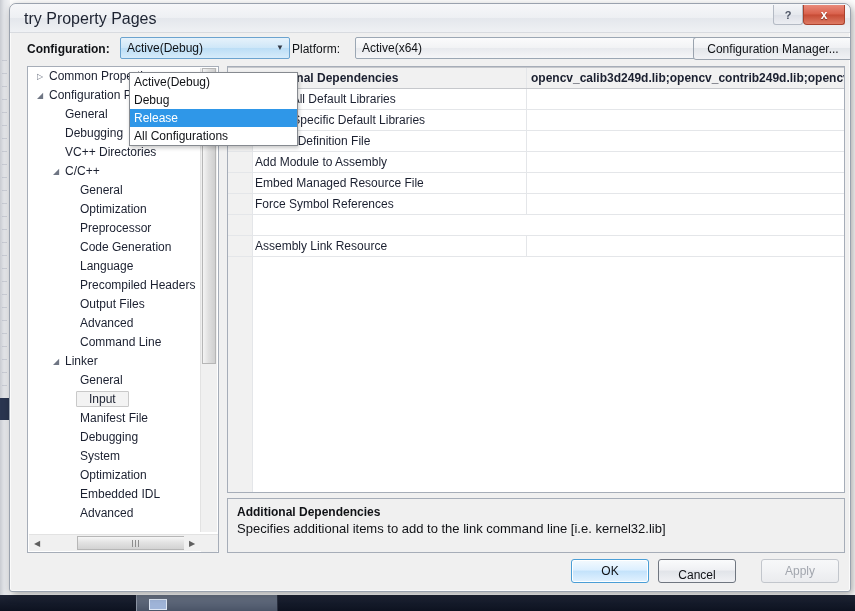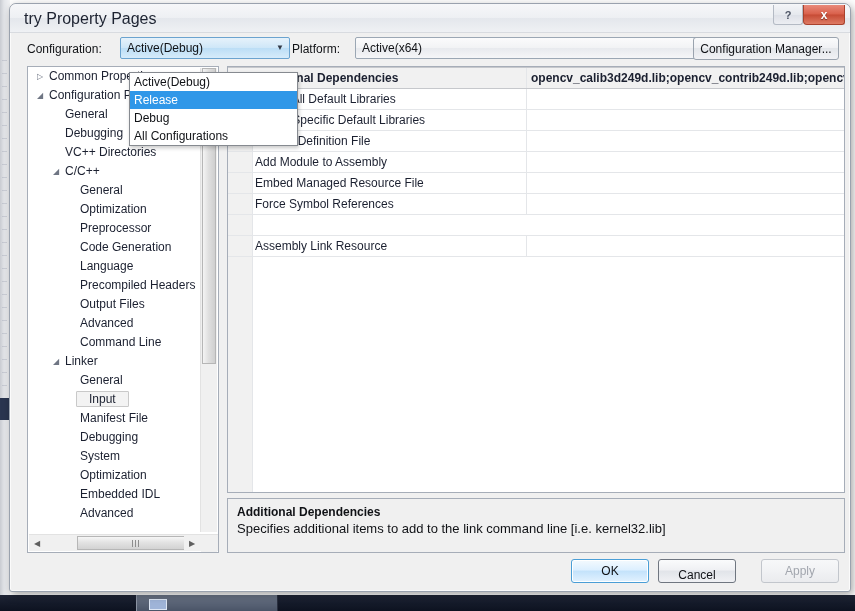--- a/index.html
+++ b/index.html
@@ -146,21 +146,21 @@
     left: 0; top: 28px;
     width: 842px; height: 34px;
   }
   .row-label {
     position: absolute;
     top: 10px;
     font-size: 12px;
     color: #101216;
     white-space: nowrap;
   }
-  #label-configuration { left: 17px; }
+  #label-configuration { left: 17px; font-weight: bold; }
   #label-platform { left: 282px; }
 
   .combo {
     position: absolute;
     top: 5px;
     height: 22px;
     box-sizing: border-box;
     border: 1px solid #9ba7b4;
     border-radius: 2px;
     font-size: 12px;
@@ -202,21 +202,21 @@
     background: linear-gradient(to bottom, #fafbfc 0%, #f0f1f4 46%, #e3e6ea 50%, #f1f2f5 100%);
     font-size: 12px;
     color: #101216;
     cursor: pointer;
     display: flex;
     align-items: center;
     justify-content: center;
   }
   #btn-config-manager {
     left: 683px; top: 5px;
-    width: 146px; height: 23px;
+    width: 160px; height: 23px;
   }
 
   
   #body-area {
     position: absolute;
     left: 0; top: 62px;
     width: 842px; height: 487px;
   }
 
   
@@ -616,18 +616,18 @@
     <div class="footer-btn" id="btn-cancel">
       <span>Cancel</span>
     </div>
     <div class="footer-btn" id="btn-apply">
       <span>Apply</span>
     </div>
   </div>
 
   <div id="dropdown-list">
       <div class="dd-option">Active(Debug)</div>
+      <div class="dd-option">Debug</div>
       <div class="dd-option highlighted" style="background: rgb(47, 151, 232);">Release</div>
-      <div class="dd-option">Debug</div>
       <div class="dd-option">All Configurations</div>
     </div>
 
 </div>
 
 </body></html>

